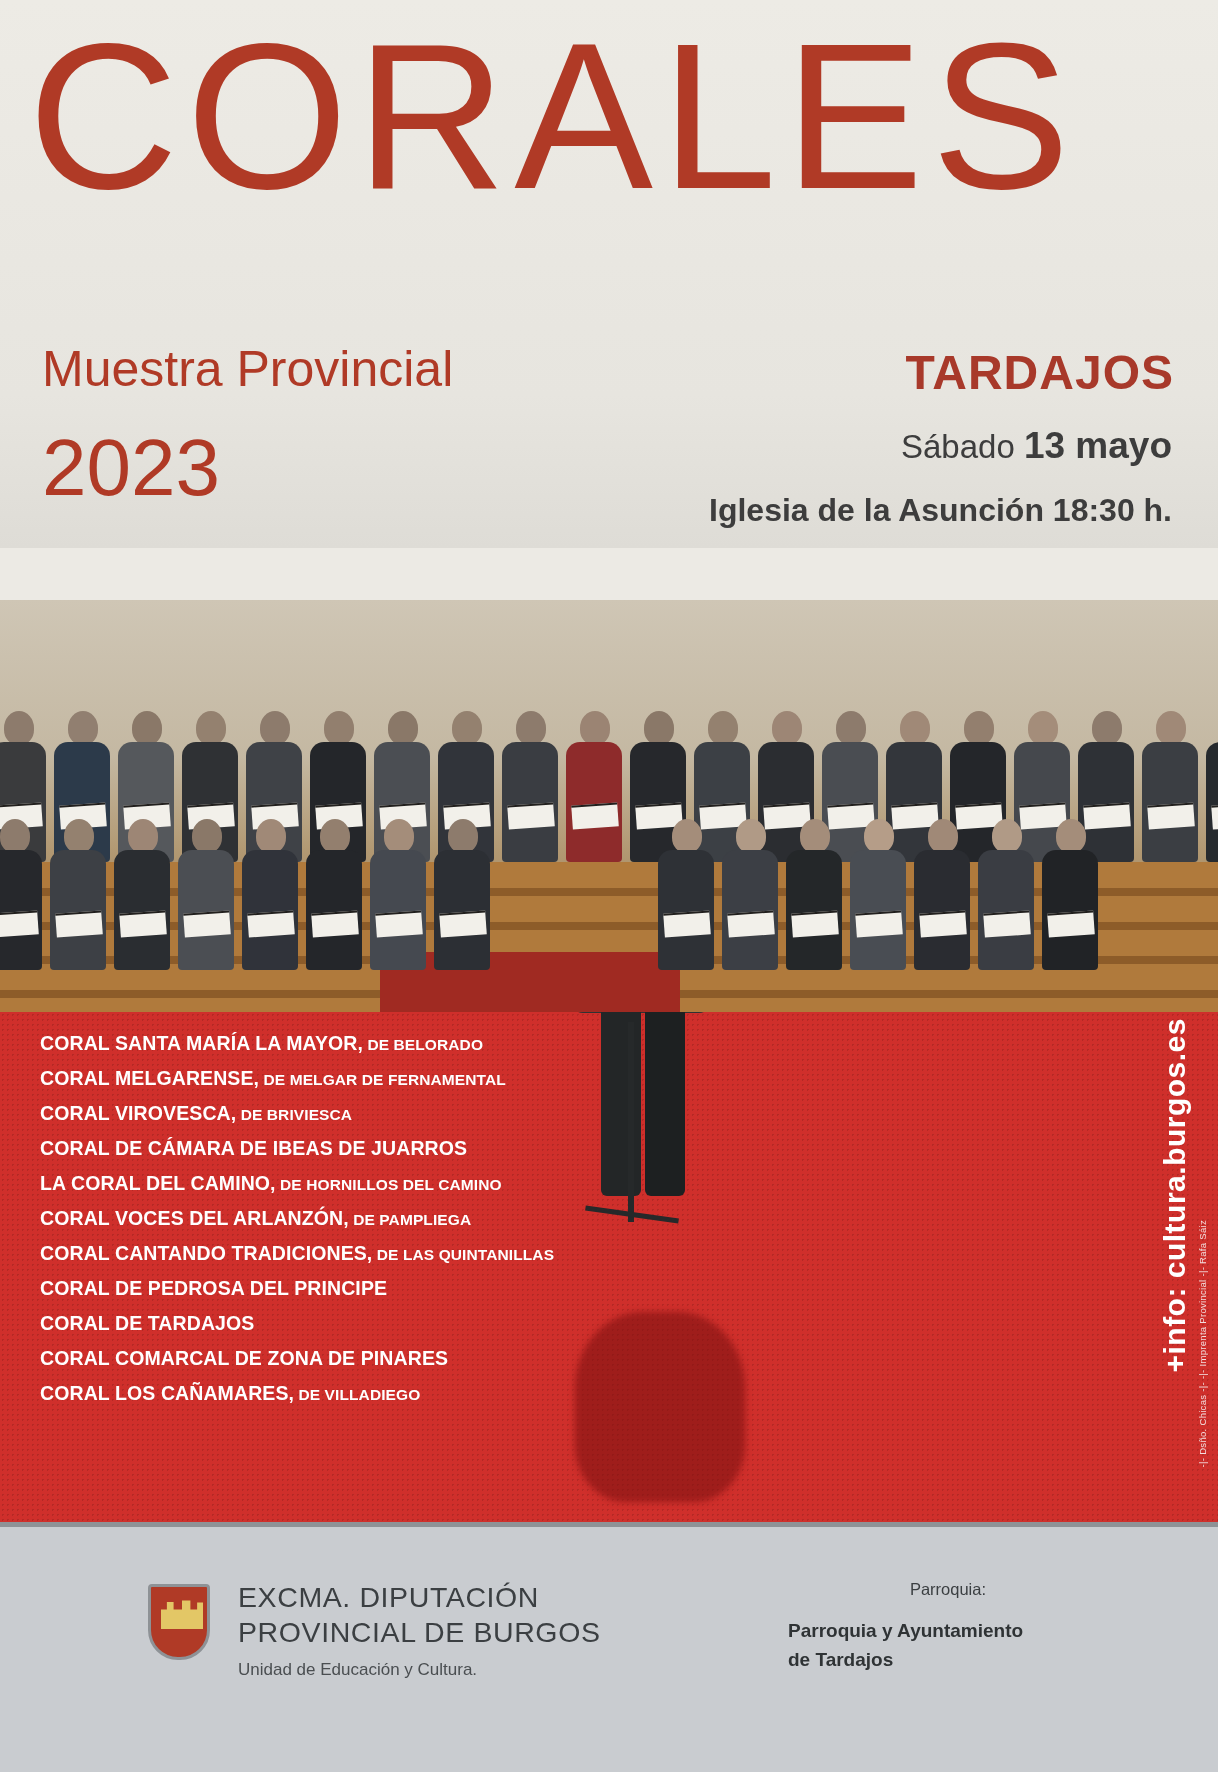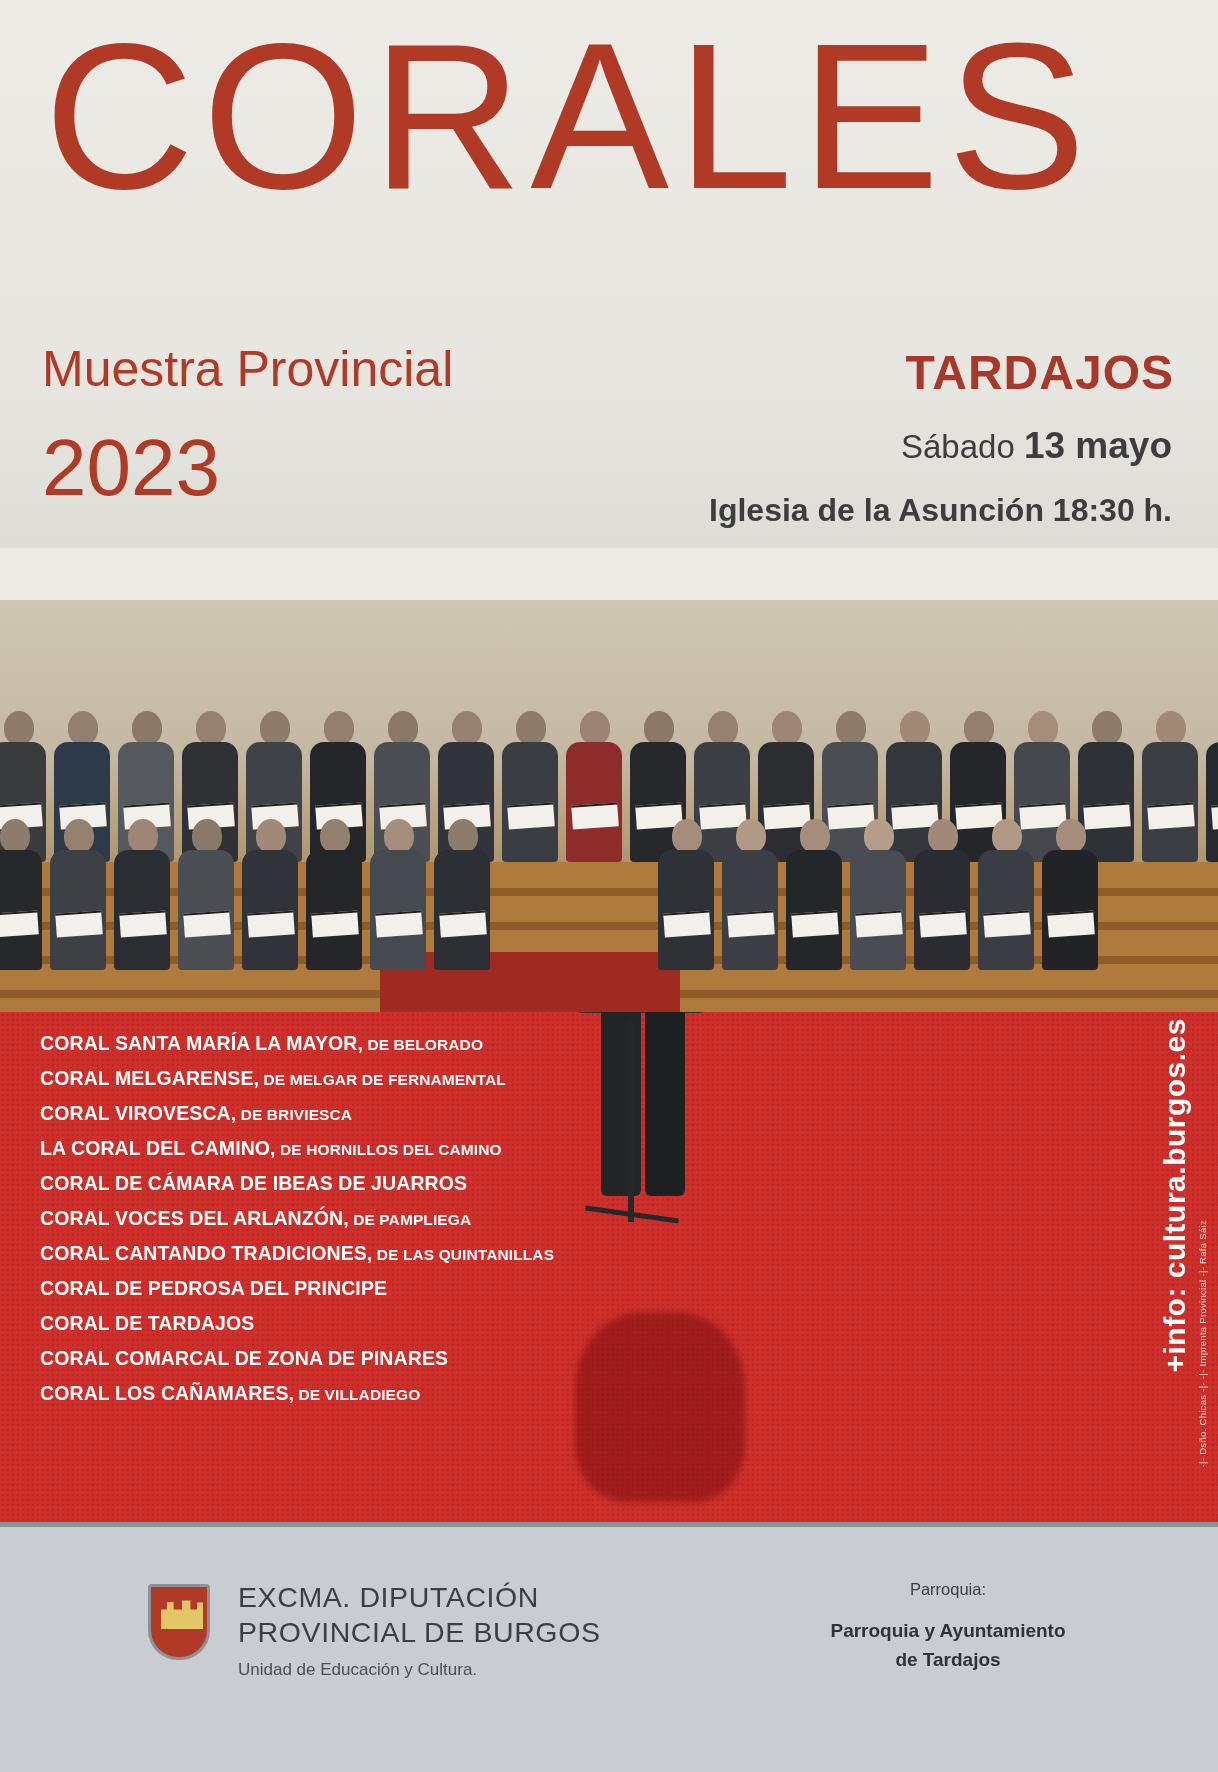--- a/index.html
+++ b/index.html
@@ -21,21 +21,21 @@
   
   .title-zone {
     position: absolute;
     top: 0; left: 0; right: 0;
     height: 548px;
     background: linear-gradient(180deg, #edebe5 0%, #e7e5df 72%, #dedcd6 100%);
   }
   .main-title {
     position: absolute;
     top: 18px;
-    left: 44px;
+    left: 28px;
     width: 1130px;
     font-size: 208px;
     line-height: 0.95;
     letter-spacing: 8px;
     font-weight: 300;
     color: #b03a26;
     white-space: nowrap;
   }
   .subtitle {
     position: absolute;
@@ -254,21 +254,21 @@
     left: 788px; top: 58px;
     width: 320px;
     text-align: center;
     font-size: 16.5px;
     color: #3b3f42;
   }
   .collab-name {
     position: absolute;
     left: 788px; top: 94px;
     width: 320px;
-    text-align: center;
+    text-align: left;
     font-size: 19px;
     font-weight: bold;
     color: #2f3335;
     line-height: 1.55;
   }
 </style>
 </head>
 <body>
 
 <div class="poster">
@@ -480,22 +480,22 @@
       <div class="cond-legL"></div>
       <div class="cond-legR"></div>
     </div>
     <div class="stand"></div>
     <div class="stand-foot"></div>
 
     <ul class="choir-list">
       <li><span>CORAL SANTA MARÍA LA MAYOR,</span><span class="loc"> DE BELORADO</span></li>
       <li><span>CORAL MELGARENSE,</span><span class="loc"> DE MELGAR DE FERNAMENTAL</span></li>
       <li><span>CORAL VIROVESCA,</span><span class="loc"> DE BRIVIESCA</span></li>
+      <li><span>CORAL DE CÁMARA DE IBEAS DE JUARROS</span><span class="loc"></span></li>
       <li><span>LA CORAL DEL CAMINO,</span><span class="loc"> DE HORNILLOS DEL CAMINO</span></li>
-      <li><span>CORAL DE CÁMARA DE IBEAS DE JUARROS</span><span class="loc"></span></li>
       <li><span>CORAL VOCES DEL ARLANZÓN,</span><span class="loc"> DE PAMPLIEGA</span></li>
       <li><span>CORAL CANTANDO TRADICIONES,</span><span class="loc"> DE LAS QUINTANILLAS</span></li>
       <li><span>CORAL DE PEDROSA DEL PRINCIPE</span><span class="loc"></span></li>
       <li><span>CORAL DE TARDAJOS</span><span class="loc"></span></li>
       <li><span>CORAL COMARCAL DE ZONA DE PINARES</span><span class="loc"></span></li>
       <li><span>CORAL LOS CAÑAMARES,</span><span class="loc"> DE VILLADIEGO</span></li>
     </ul>
   </div>
 
   <div class="weburl">+info: cultura.burgos.es</div>

